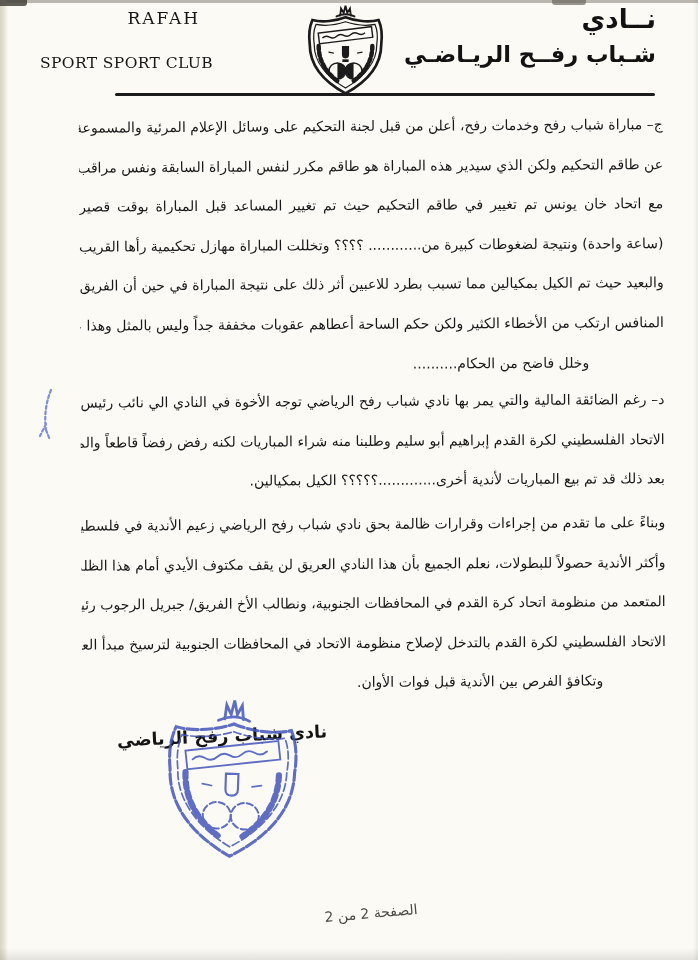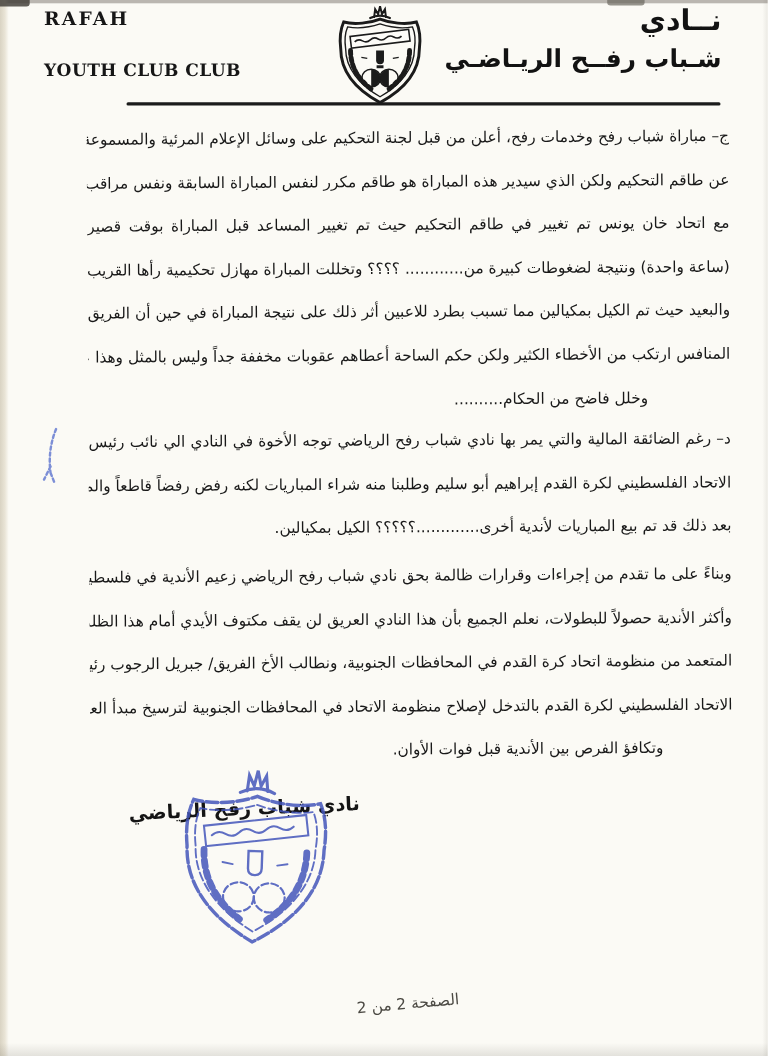--- a/index.html
+++ b/index.html
@@ -16,22 +16,22 @@
     background:linear-gradient(to right,#d9d3c3,#e9e4d6 55%,rgba(233,228,214,0));}
   .edge-top{position:absolute;top:0;left:0;right:0;height:3px;background:#96928a;opacity:.65;}
   .edge-bottom{position:absolute;bottom:0;left:0;right:0;height:12px;
     background:linear-gradient(to top,rgba(80,76,66,.14),rgba(80,76,66,0));}
   .edge-right{position:absolute;top:0;bottom:0;right:0;width:5px;
     background:linear-gradient(to left,rgba(90,86,76,.10),rgba(90,86,76,0));}
   .smudge1{position:absolute;left:0;top:0;width:27px;height:6px;background:#45423c;opacity:.85;border-radius:0 0 3px 0;}
   .smudge2{position:absolute;left:552px;top:0;width:34px;height:5px;background:#6b6必860;background:#6b6860;opacity:.7;border-radius:0 0 3px 3px;}
 
   
-  .en-block{position:absolute;left:40px;top:8px;width:160px;text-align:left;
-    font-family:"DejaVu Serif",serif;font-weight:bold;color:#161616;}
+  .en-block{position:absolute;left:40px;top:8px;width:160px;text-align:right;
+    font-family:"DejaVu Serif",serif;font-weight:normal;color:#161616;}
   .en-line1{font-size:17px;letter-spacing:2px;}
   .en-line2{font-size:15.5px;letter-spacing:.4px;margin-top:26px;white-space:nowrap;}
   .crest{position:absolute;left:299px;top:3px;width:93px;height:93px;}
   .ar-block{position:absolute;right:42px;top:5px;width:240px;
     font-weight:bold;color:#121212;}
   .ar-line1{font-size:26px;margin-left:96px;line-height:1.1;}
   .ar-line2{font-size:22.5px;margin-top:7px;white-space:nowrap;}
   .header-rule{position:absolute;left:115px;right:43px;top:93px;height:3px;background:#1b1b1b;border-radius:2px;}
 
   
@@ -66,21 +66,21 @@
   <div class="edge-top"></div>
   <div class="edge-left"></div>
   <div class="edge-right"></div>
   <div class="edge-bottom"></div>
   <div class="smudge1"></div>
   <div class="smudge2"></div>
 
   <header>
     <div class="en-block">
       <div class="en-line1">RAFAH</div>
-      <div class="en-line2">YOUTH CLUB CLUB</div>
+      <div class="en-line2">SPORT SPORT CLUB</div>
     </div>
 
     <div class="crest">
       <svg viewBox="0 0 100 104" width="93" height="93">
         <g stroke="#1b1b1b" fill="none" stroke-linecap="round">
           <path d="M44,14 L45,6 L48,11 L50,3 L52,11 L55,6 L56,14" stroke-width="2"></path>
           <path d="M40,15 Q50,10 60,15" stroke-width="2.2"></path>
           <path d="M50,16 C60,20 76,22 87,19 C91,28 91,38 90,46 C90,70 74,88 50,101 C26,88 10,70 10,46 C9,38 9,28 13,19 C24,22 40,20 50,16 Z" stroke-width="3"></path>
           <path d="M50,21 C59,24 72,26 83,24 C86,31 86,39 85,46 C85,66 71,83 50,95 C29,83 15,66 15,46 C14,39 14,31 17,24 C28,26 41,24 50,21 Z" stroke-width="1.4"></path>
           <path d="M20,48 Q20,72 42,88" stroke-width="5" stroke-dasharray="4 3"></path>

